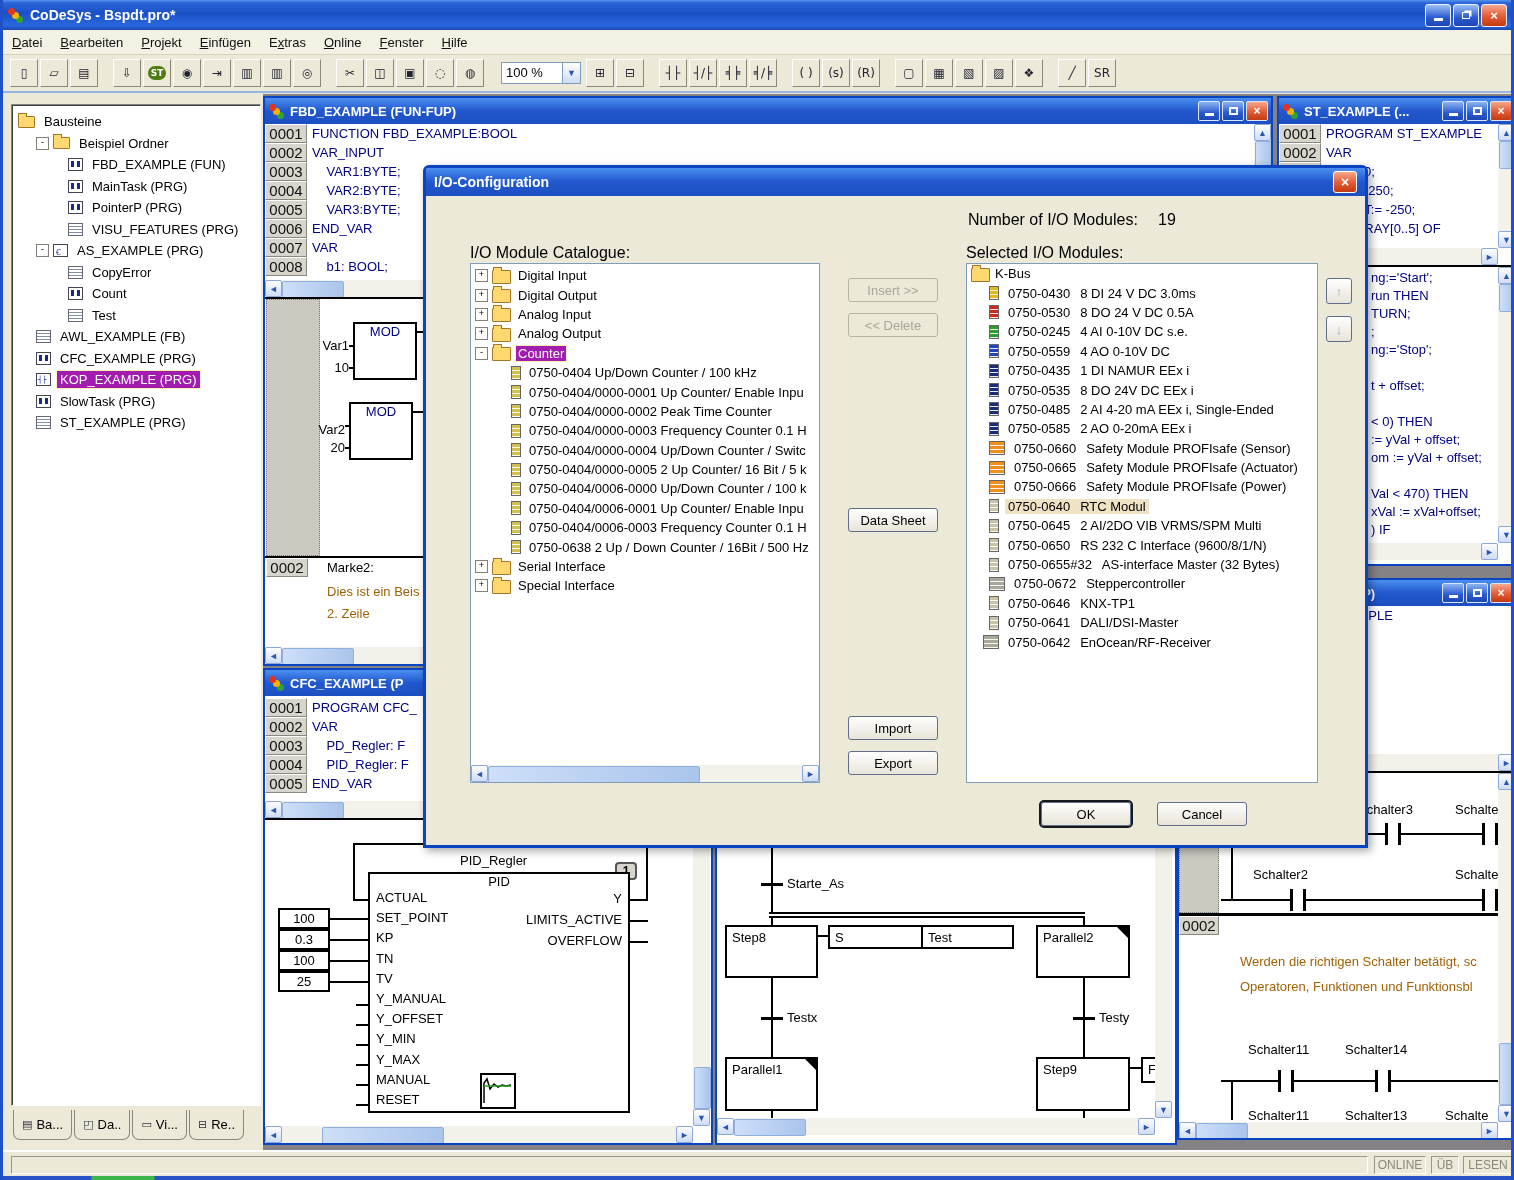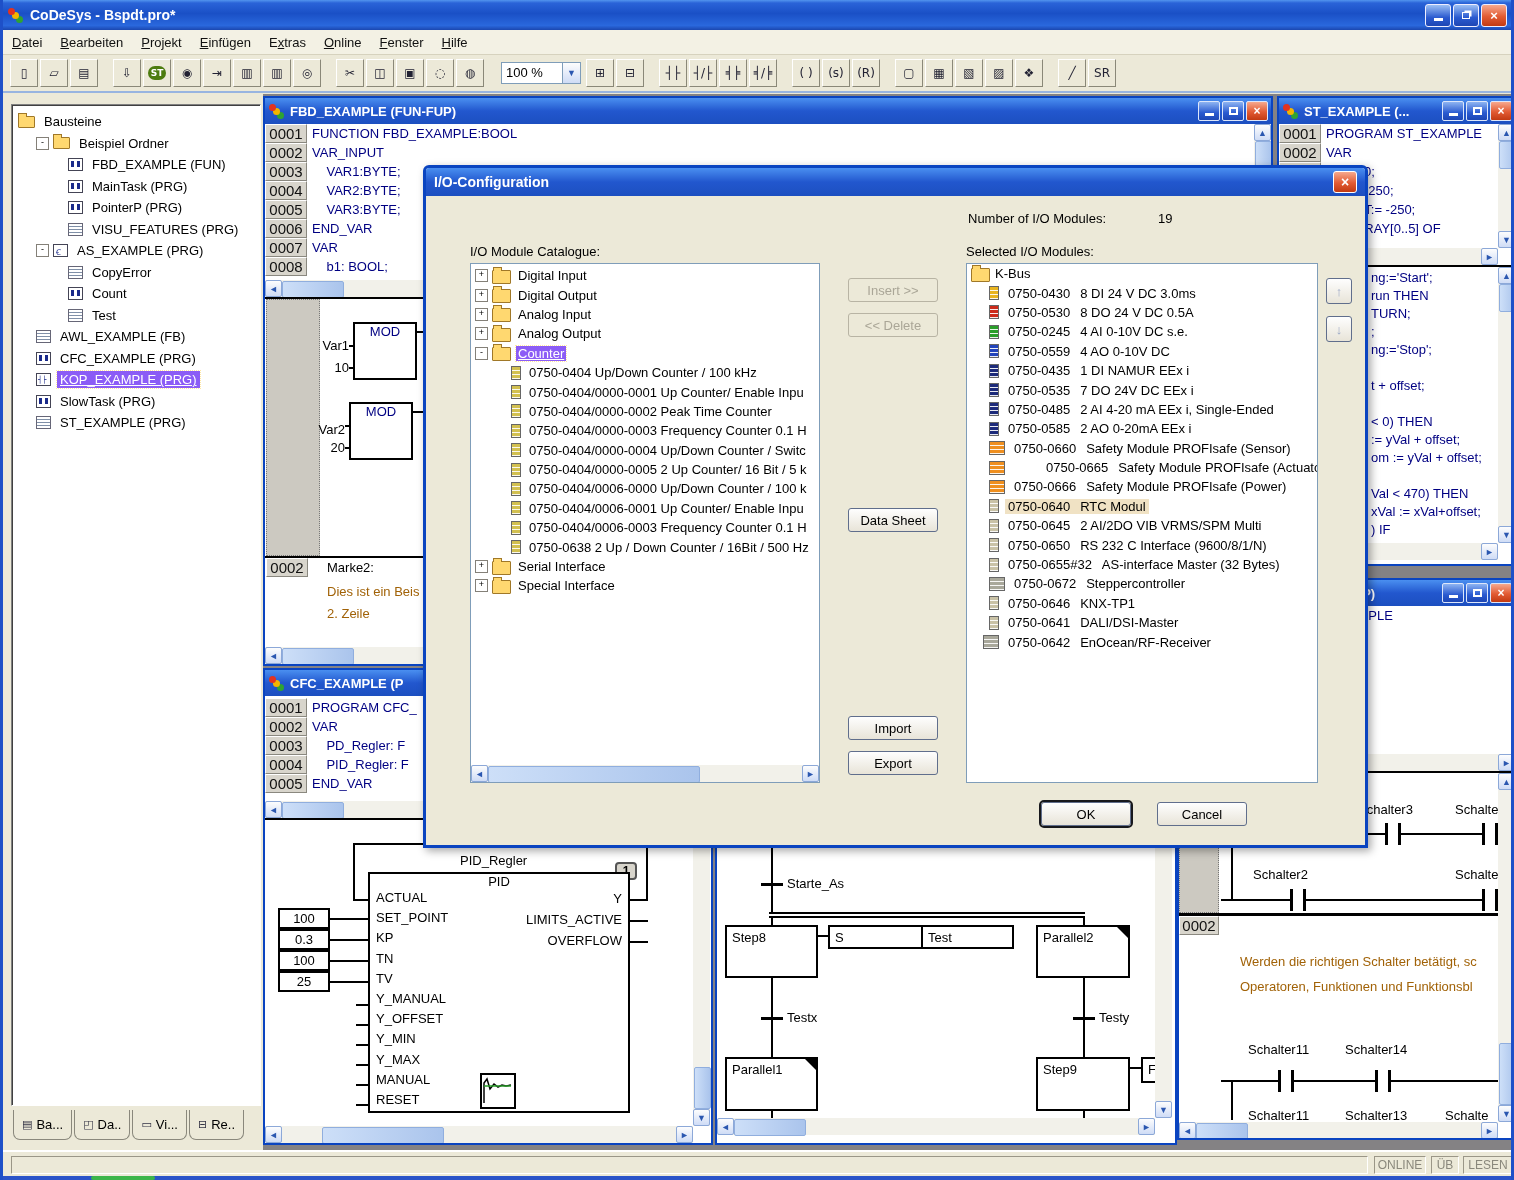--- a/index.html
+++ b/index.html
@@ -70,38 +70,38 @@
   #dlg-title{height:28px;background:linear-gradient(180deg,#4a8ff0 0%,#2257ce 50%,#1c4fc0 100%);display:flex;align-items:center;color:#fff;font-weight:bold;font-size:14px;padding:0 8px;}
   #dlg-close{margin-left:auto;width:24px;height:22px;border-radius:3px;border:1px solid #fff;background:linear-gradient(#f6a98e,#e25b33 55%,#c23a12);color:#fff;display:flex;align-items:center;justify-content:center;font-weight:bold;box-sizing:border-box;}
   .listbox{position:absolute;background:#fff;border:1px solid #7f9db9;overflow:hidden;box-sizing:border-box;}
   .trow{display:flex;align-items:center;height:19.4px;font-size:13px;color:#000;white-space:nowrap;}
   .trow[data-level="1"]{padding-left:40px;}
   .trow[data-level="0"]{padding-left:4px;}
   .exp{display:none;width:11px;height:11px;flex:none;border:1px solid #848078;background:#fff;font-size:9px;line-height:9px;text-align:center;margin-right:4px;color:#000;}
   .exp[data-exp="+"],.exp[data-exp="-"]{display:block;}
   .fold{width:17px;height:12px;flex:none;background:#ffd870;border:1px solid #a07828;border-radius:1px;position:relative;margin-right:5px;margin-top:2px;}
   .fold::before{content:"";position:absolute;left:0;top:-4px;width:7px;height:3px;background:#ffd870;border:1px solid #a07828;border-bottom:none;}
-  .tsel[data-sel="true"]{background:#8b5cf6;color:#fff;outline:1px dotted #ffe7a0;text-decoration:underline;}
+  .tsel[data-sel="true"]{background:#a21caf;color:#fff;outline:1px dotted #ffe7a0;}
   .msel[data-sel="true"]{background:#f0e2c4;}
   .mic{width:10px;height:14px;flex:none;margin-right:6px;border:1px solid #666;box-sizing:border-box;
     background-image:repeating-linear-gradient(0deg,rgba(255,255,255,.9) 0 1.5px,transparent 1.5px 4px);}
   .mic[data-icon="y"]{background-color:#e8b420;}
   .mic[data-icon="r"]{background-color:#cc2a1a;}
   .mic[data-icon="g"]{background-color:#2a9e2a;}
   .mic[data-icon="b"]{background-color:#2244bb;}
   .mic[data-icon="n"]{background-color:#1c2a7a;}
   .mic[data-icon="o"]{background-color:#ef8f1f;width:16px;}
   .mic[data-icon="s"]{background-color:#c9c2a6;}
   .mic[data-icon="w"]{background-color:#a9a89b;width:16px;}
   .mic.cat{background-color:#d2c050;}
   .dbtn{position:absolute;width:90px;height:24px;background:linear-gradient(#fefefe,#e8e4d8);border:1px solid #606e8c;border-radius:3px;font-size:13px;color:#000;display:flex;align-items:center;justify-content:center;box-sizing:border-box;}
   .dbtn.disabled{color:#aaa697;border-color:#b8b4a4;background:#ece9d8;}
   .dbtn.small{width:26px;height:26px;color:#9aa7c4;font-size:13px;}
   .dbtn.default{outline:2px solid #17181c;}
-  .dlbl{position:absolute;font-size:13px;color:#000;white-space:nowrap;}
+  .dlbl{position:absolute;font-size:16px;color:#000;white-space:nowrap;}
   
   #pmpanel{left:8px;top:104px;width:250px;height:1002px;background:#fff;border:1px solid;border-color:#808080 #fff #fff #808080;box-shadow:inset 1px 1px 0 #404040;box-sizing:border-box;overflow:hidden;position:absolute;}
   .prow{display:flex;align-items:center;height:21.5px;font-size:13px;white-space:nowrap;}
   .prow[data-level="0"]{padding-left:6px;}
   .prow[data-level="1"]{padding-left:24px;}
   .prow[data-level="2"]{padding-left:56px;}
   .pic{width:15px;height:13px;flex:none;margin-right:6px;background:#fff;border:1px solid #445;position:relative;box-sizing:border-box;font-family:"DejaVu Sans",sans-serif;}
   .pic[data-icon="pou"]::before{content:"";position:absolute;left:2px;top:2px;width:3px;height:6px;background:#1a2a8a;}
   .pic[data-icon="pou"]::after{content:"";position:absolute;right:2px;top:2px;width:3px;height:6px;background:#1a2a8a;}
   .pic[data-icon="doc"]{background:repeating-linear-gradient(180deg,#fff 0 2px,#8090a8 2px 3px);border-color:#667;}
@@ -853,21 +853,21 @@
           <span class="msel" style="display:flex;padding:0 3px;">
             <span style="margin-right:10px;">0750-0435</span>
             <span>1 DI NAMUR EEx i</span>
           </span>
         </div>
 
         <div class="trow" style="padding-left:22px;">
           <span class="mic" data-icon="n"></span>
           <span class="msel" style="display:flex;padding:0 3px;">
             <span style="margin-right:10px;">0750-0535</span>
-            <span>7 DO 24V DC EEx i</span>
+            <span>8 DO 24V DC EEx i</span>
           </span>
         </div>
 
         <div class="trow" style="padding-left:22px;">
           <span class="mic" data-icon="n"></span>
           <span class="msel" style="display:flex;padding:0 3px;">
             <span style="margin-right:10px;">0750-0485</span>
             <span>2 AI 4-20 mA EEx i, Single-Ended</span>
           </span>
         </div>
@@ -881,21 +881,21 @@
         </div>
 
         <div class="trow" style="padding-left:22px;">
           <span class="mic" data-icon="o"></span>
           <span class="msel" style="display:flex;padding:0 3px;">
             <span style="margin-right:10px;">0750-0660</span>
             <span>Safety Module PROFIsafe (Sensor)</span>
           </span>
         </div>
 
-        <div class="trow" style="padding-left:22px;gap:32px;">
+        <div class="trow" style="padding-left:22px;">
           <span class="mic" data-icon="o"></span>
           <span class="msel" style="display:flex;padding:0 3px;">
             <span style="margin-right:10px;">0750-0665</span>
             <span>Safety Module PROFIsafe (Actuator)</span>
           </span>
         </div>
 
         <div class="trow" style="padding-left:22px;">
           <span class="mic" data-icon="o"></span>
           <span class="msel" style="display:flex;padding:0 3px;">

